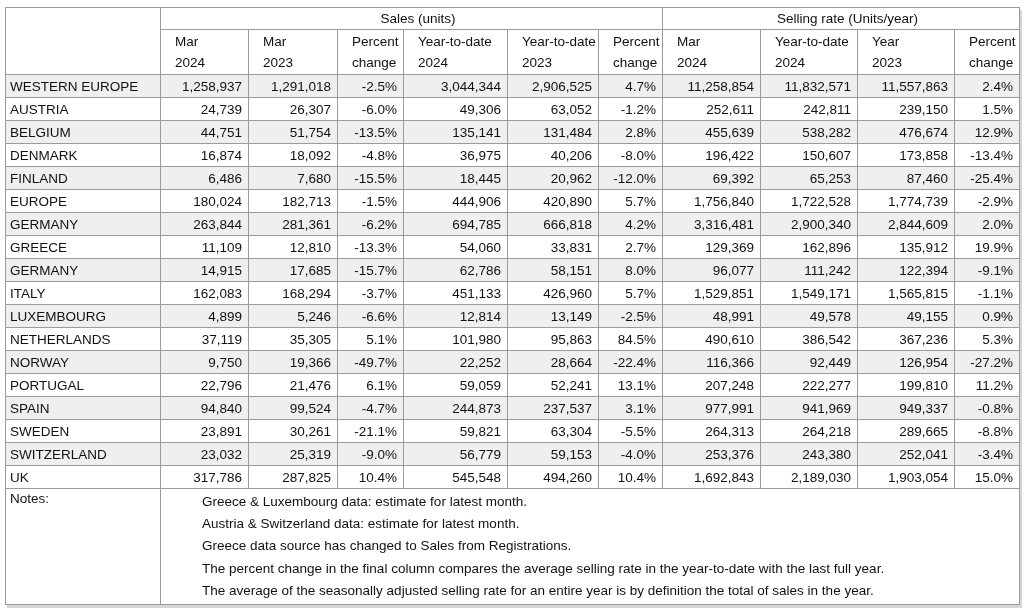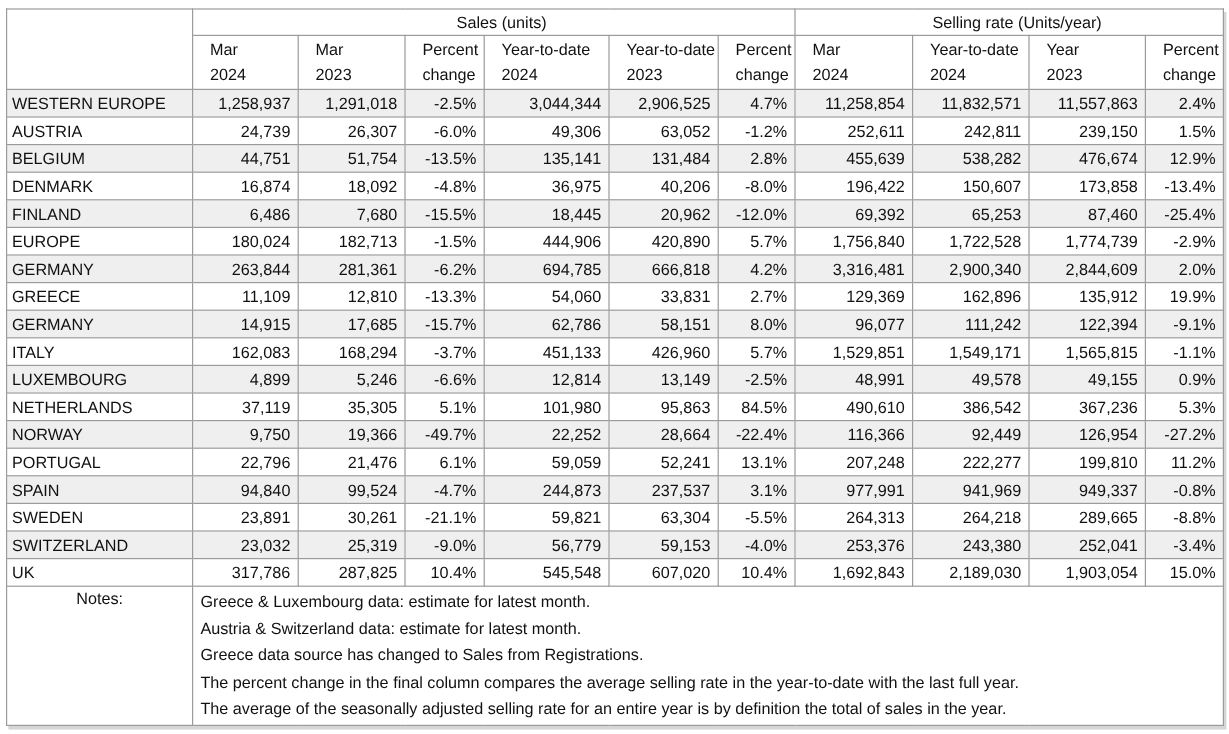--- a/index.html
+++ b/index.html
@@ -44,30 +44,30 @@
     height: 44px;
     padding: 0 14px;
     vertical-align: middle;
   }
   th.colhead .hl { line-height: 21px; }
   td.country { text-align: left; padding-left: 4px; }
   td.num { text-align: right; }
   tr.band td { background: #efefef; }
   td.notes-label {
     vertical-align: top;
-    text-align: center;
+    text-align: left;
     padding: 2px 4px;
     height: 110px;
   }
   td.notes-cell {
     vertical-align: top;
     text-align: left;
     padding: 2px 6px;
   }
-  td.notes-cell .note-line { line-height: 22.2px; }
+  td.notes-cell .note-line { line-height: 22.2px; margin-left: 35px; }
 </style>
 </head>
 <body>
 
 <div class="sheet">
   <table>
     <colgroup>
       <col style="width:155px">
         <col style="width:88px">
         <col style="width:89px">
@@ -350,21 +350,21 @@
           <td class="num">243,380</td>
           <td class="num">252,041</td>
           <td class="num">-3.4%</td>
         </tr>
         <tr>
           <td class="country">UK</td>
           <td class="num">317,786</td>
           <td class="num">287,825</td>
           <td class="num">10.4%</td>
           <td class="num">545,548</td>
-          <td class="num">607,020</td>
+          <td class="num">494,260</td>
           <td class="num">10.4%</td>
           <td class="num">1,692,843</td>
           <td class="num">2,189,030</td>
           <td class="num">1,903,054</td>
           <td class="num">15.0%</td>
         </tr>
       </tbody>
     <tbody>
       <tr>
         <td class="notes-label">Notes:</td>

